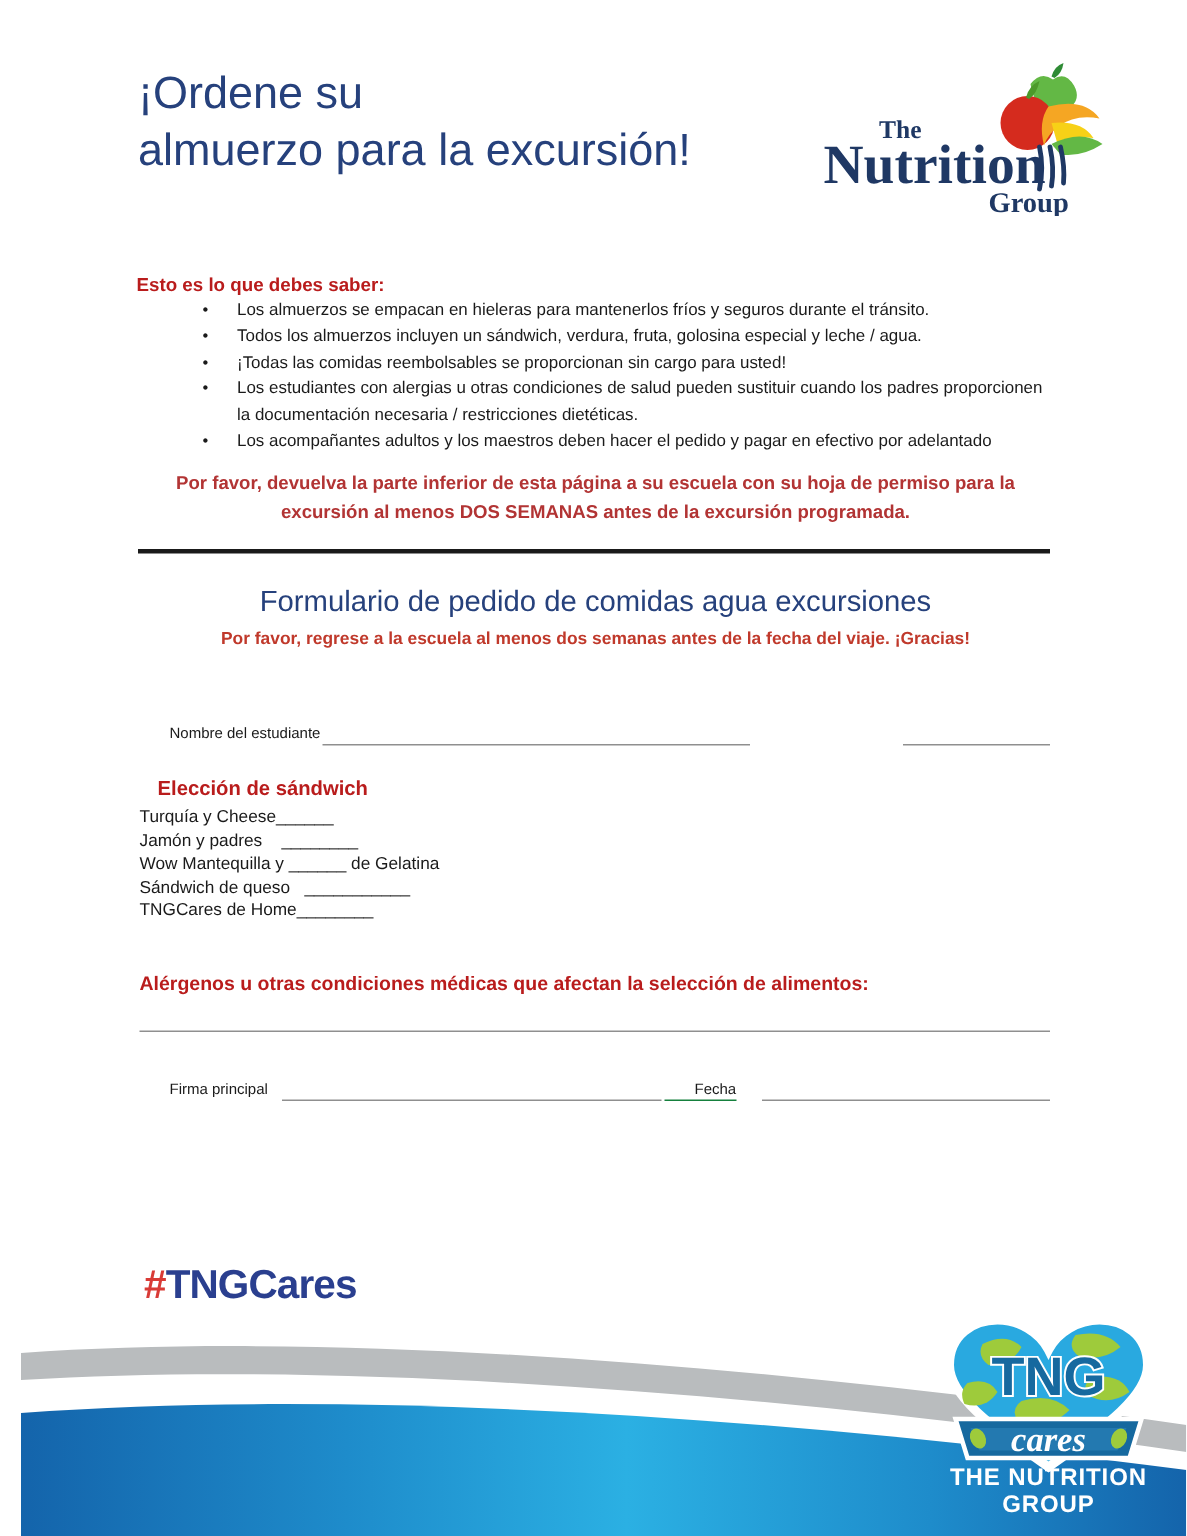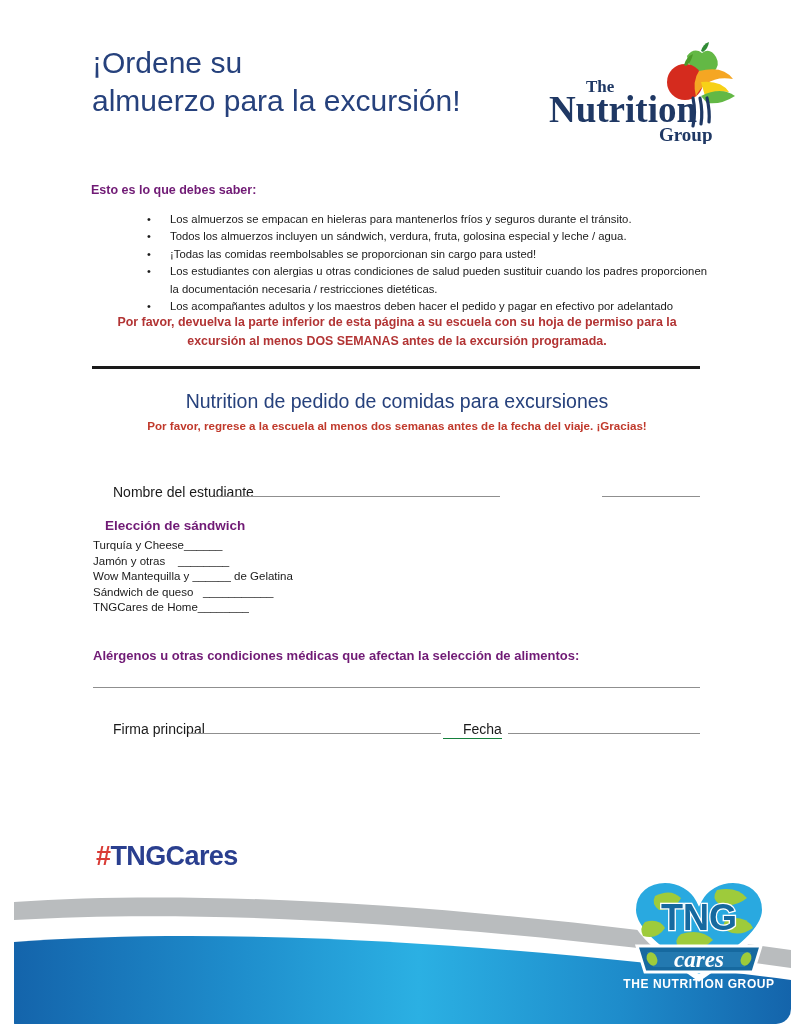--- a/index.html
+++ b/index.html
@@ -9,21 +9,20 @@
   }
   body {
     font-family: "Liberation Sans", sans-serif;
   }
   .page {
     position: relative;
     width: 791px;
     height: 1024px;
     background: #ffffff;
     overflow: hidden;
-    border-radius: 15px;
   }
 
   
   .header {
     position: absolute;
     left: 0; top: 0;
     width: 791px;
     height: 155px;
   }
   .doc-title {
@@ -49,35 +48,35 @@
   }
   .tng-logo .logo-txt {
     position: absolute;
     left: 0; top: 0;
     width: 202px; height: 110px;
   }
 
   
   .green-head {
     position: absolute;
-    color: #701a75;
+    color: #b91c1c;
     font-weight: bold;
     font-size: 12.5px;
   }
   #esto-head { left: 91px; top: 183px; }
   #eleccion-head { left: 105px; top: 518px; font-size: 13.5px; }
   #alergenos-head { left: 93px; top: 648px; font-size: 13px; }
 
   
   .bullets {
     position: absolute;
     left: 130px;
     top: 199px;
     width: 575px;
-    margin: 12px;
+    margin: 0;
     padding: 0;
     list-style: none;
   }
   .bullets li {
     position: relative;
     padding-left: 28px;
     font-size: 11.3px;
     line-height: 17.4px;
     color: #1a1a1a;
   }
@@ -131,21 +130,21 @@
     width: 610px;
     text-align: center;
     color: #c0392b;
     font-size: 11.6px;
     font-weight: bold;
   }
 
   
   .field-label {
     position: absolute;
-    font-size: 14px;
+    font-size: 10px;
     color: #1a1a1a;
     padding-left: 20px;
   }
   #nombre-label { left: 93px; top: 484px; }
   #firma-label  { left: 93px; top: 721px; }
   #fecha-label  { left: 443px; top: 721px; border-bottom: 1px solid #15803d; padding-bottom: 1px; }
 
   .rule {
     position: absolute;
     height: 1px;
@@ -205,21 +204,21 @@
     height: 118px;
     z-index: 7;
   }
   .cares-caption {
     position: absolute;
     left: 621px;
     top: 977px;
     width: 156px;
     text-align: center;
     color: #ffffff;
-    font-size: 12px;
+    font-size: 16px;
     font-weight: bold;
     letter-spacing: 0.6px;
     z-index: 8;
   }
 </style>
 </head>
 <body>
 
 <div class="page">
 
@@ -265,32 +264,32 @@
     <li>Los acompañantes adultos y los maestros deben hacer el pedido y pagar en efectivo por adelantado</li>
   </ul>
 
   <div class="red-notice">
     <span>Por favor, devuelva la parte inferior de esta página a su escuela con su hoja de permiso para</span>
     <span>la excursión al menos DOS SEMANAS antes de la excursión programada.</span>
   </div>
 
   <div class="divider"></div>
 
-  <div class="form-title">Nutrition de pedido de comidas para excursiones</div>
+  <div class="form-title">Formulario de pedido de comidas agua excursiones</div>
   <div class="form-sub">Por favor, regrese a la escuela al menos dos semanas antes de la fecha del viaje. ¡Gracias!</div>
 
   <div class="field-label" id="nombre-label">Nombre del estudiante</div>
   <div class="rule" id="nombre-rule"></div>
   <div class="rule" id="nombre-rule-2"></div>
 
   <div class="green-head" id="eleccion-head">Elección de sándwich</div>
 
   <div class="sand-list">
     <div class="opt">Turquía y Cheese______</div>
-    <div class="opt">Jamón y otras    ________</div>
+    <div class="opt">Jamón y padres    ________</div>
     <div class="opt">Wow Mantequilla y ______ de Gelatina</div>
     <div class="opt">Sándwich de queso   ___________</div>
     <div class="opt">TNGCares de Home________</div>
   </div>
 
   <div class="green-head" id="alergenos-head">Alérgenos u otras condiciones médicas que afectan la selección de alimentos:</div>
   <div class="rule" id="alergenos-rule"></div>
 
   <div class="field-label" id="firma-label">Firma principal</div>
   <div class="rule" id="firma-rule"></div>

